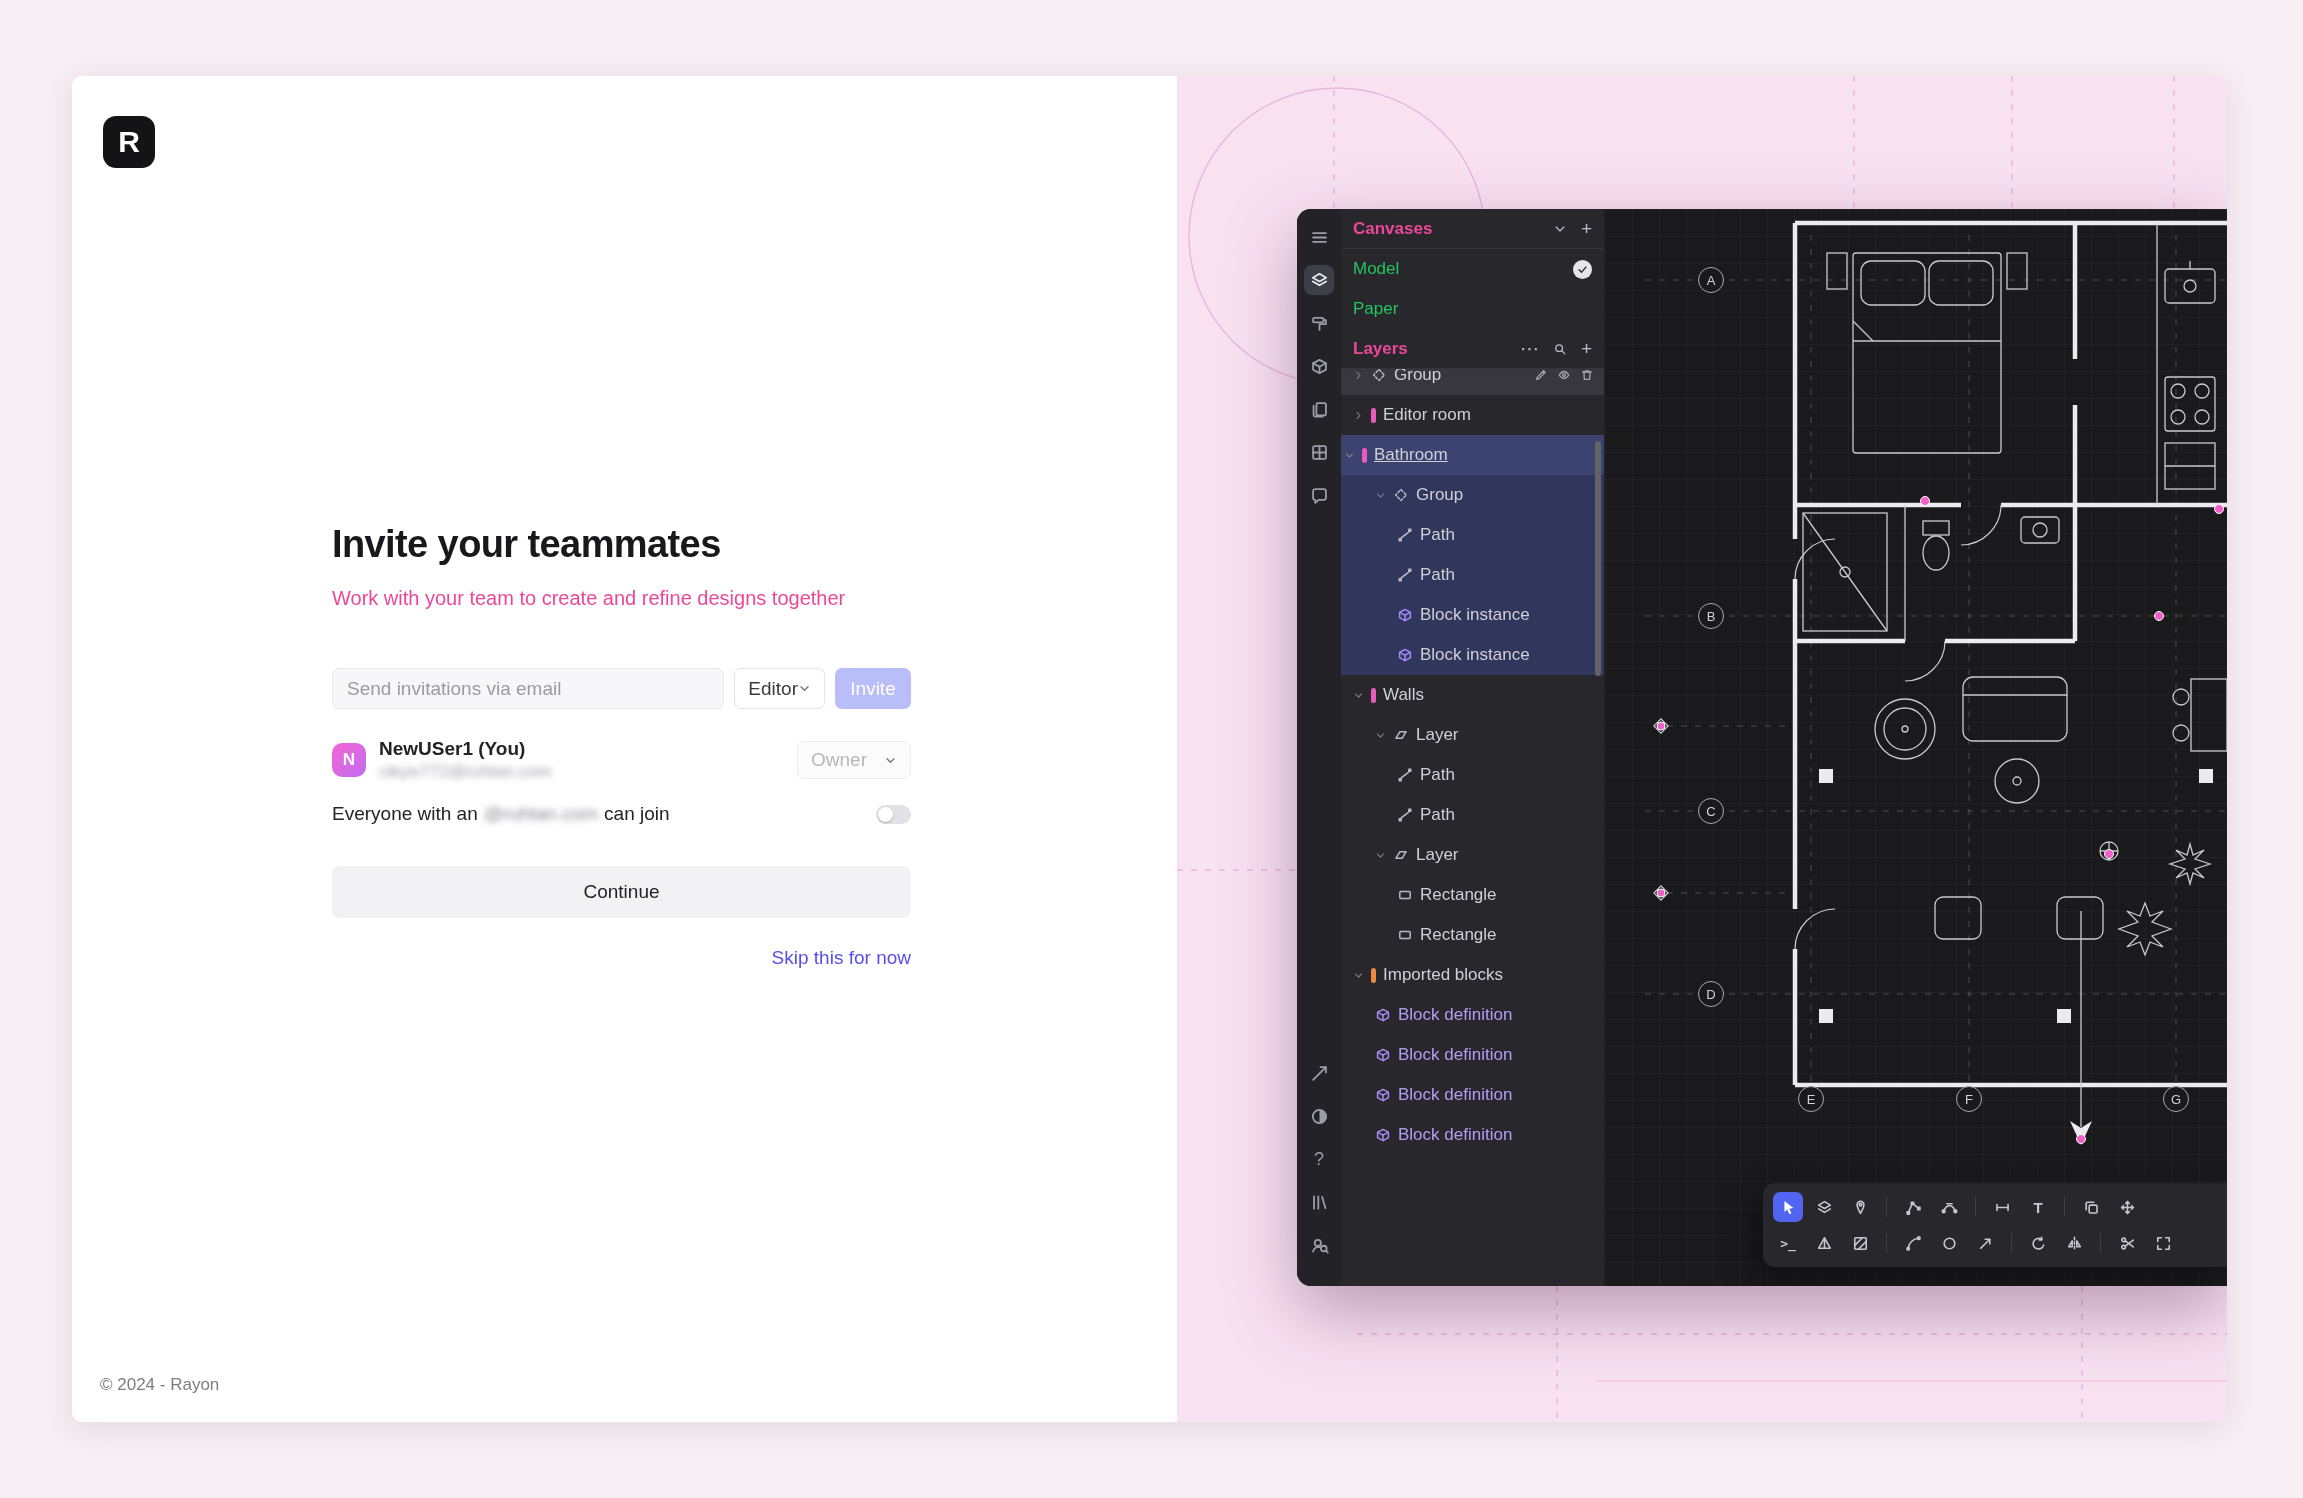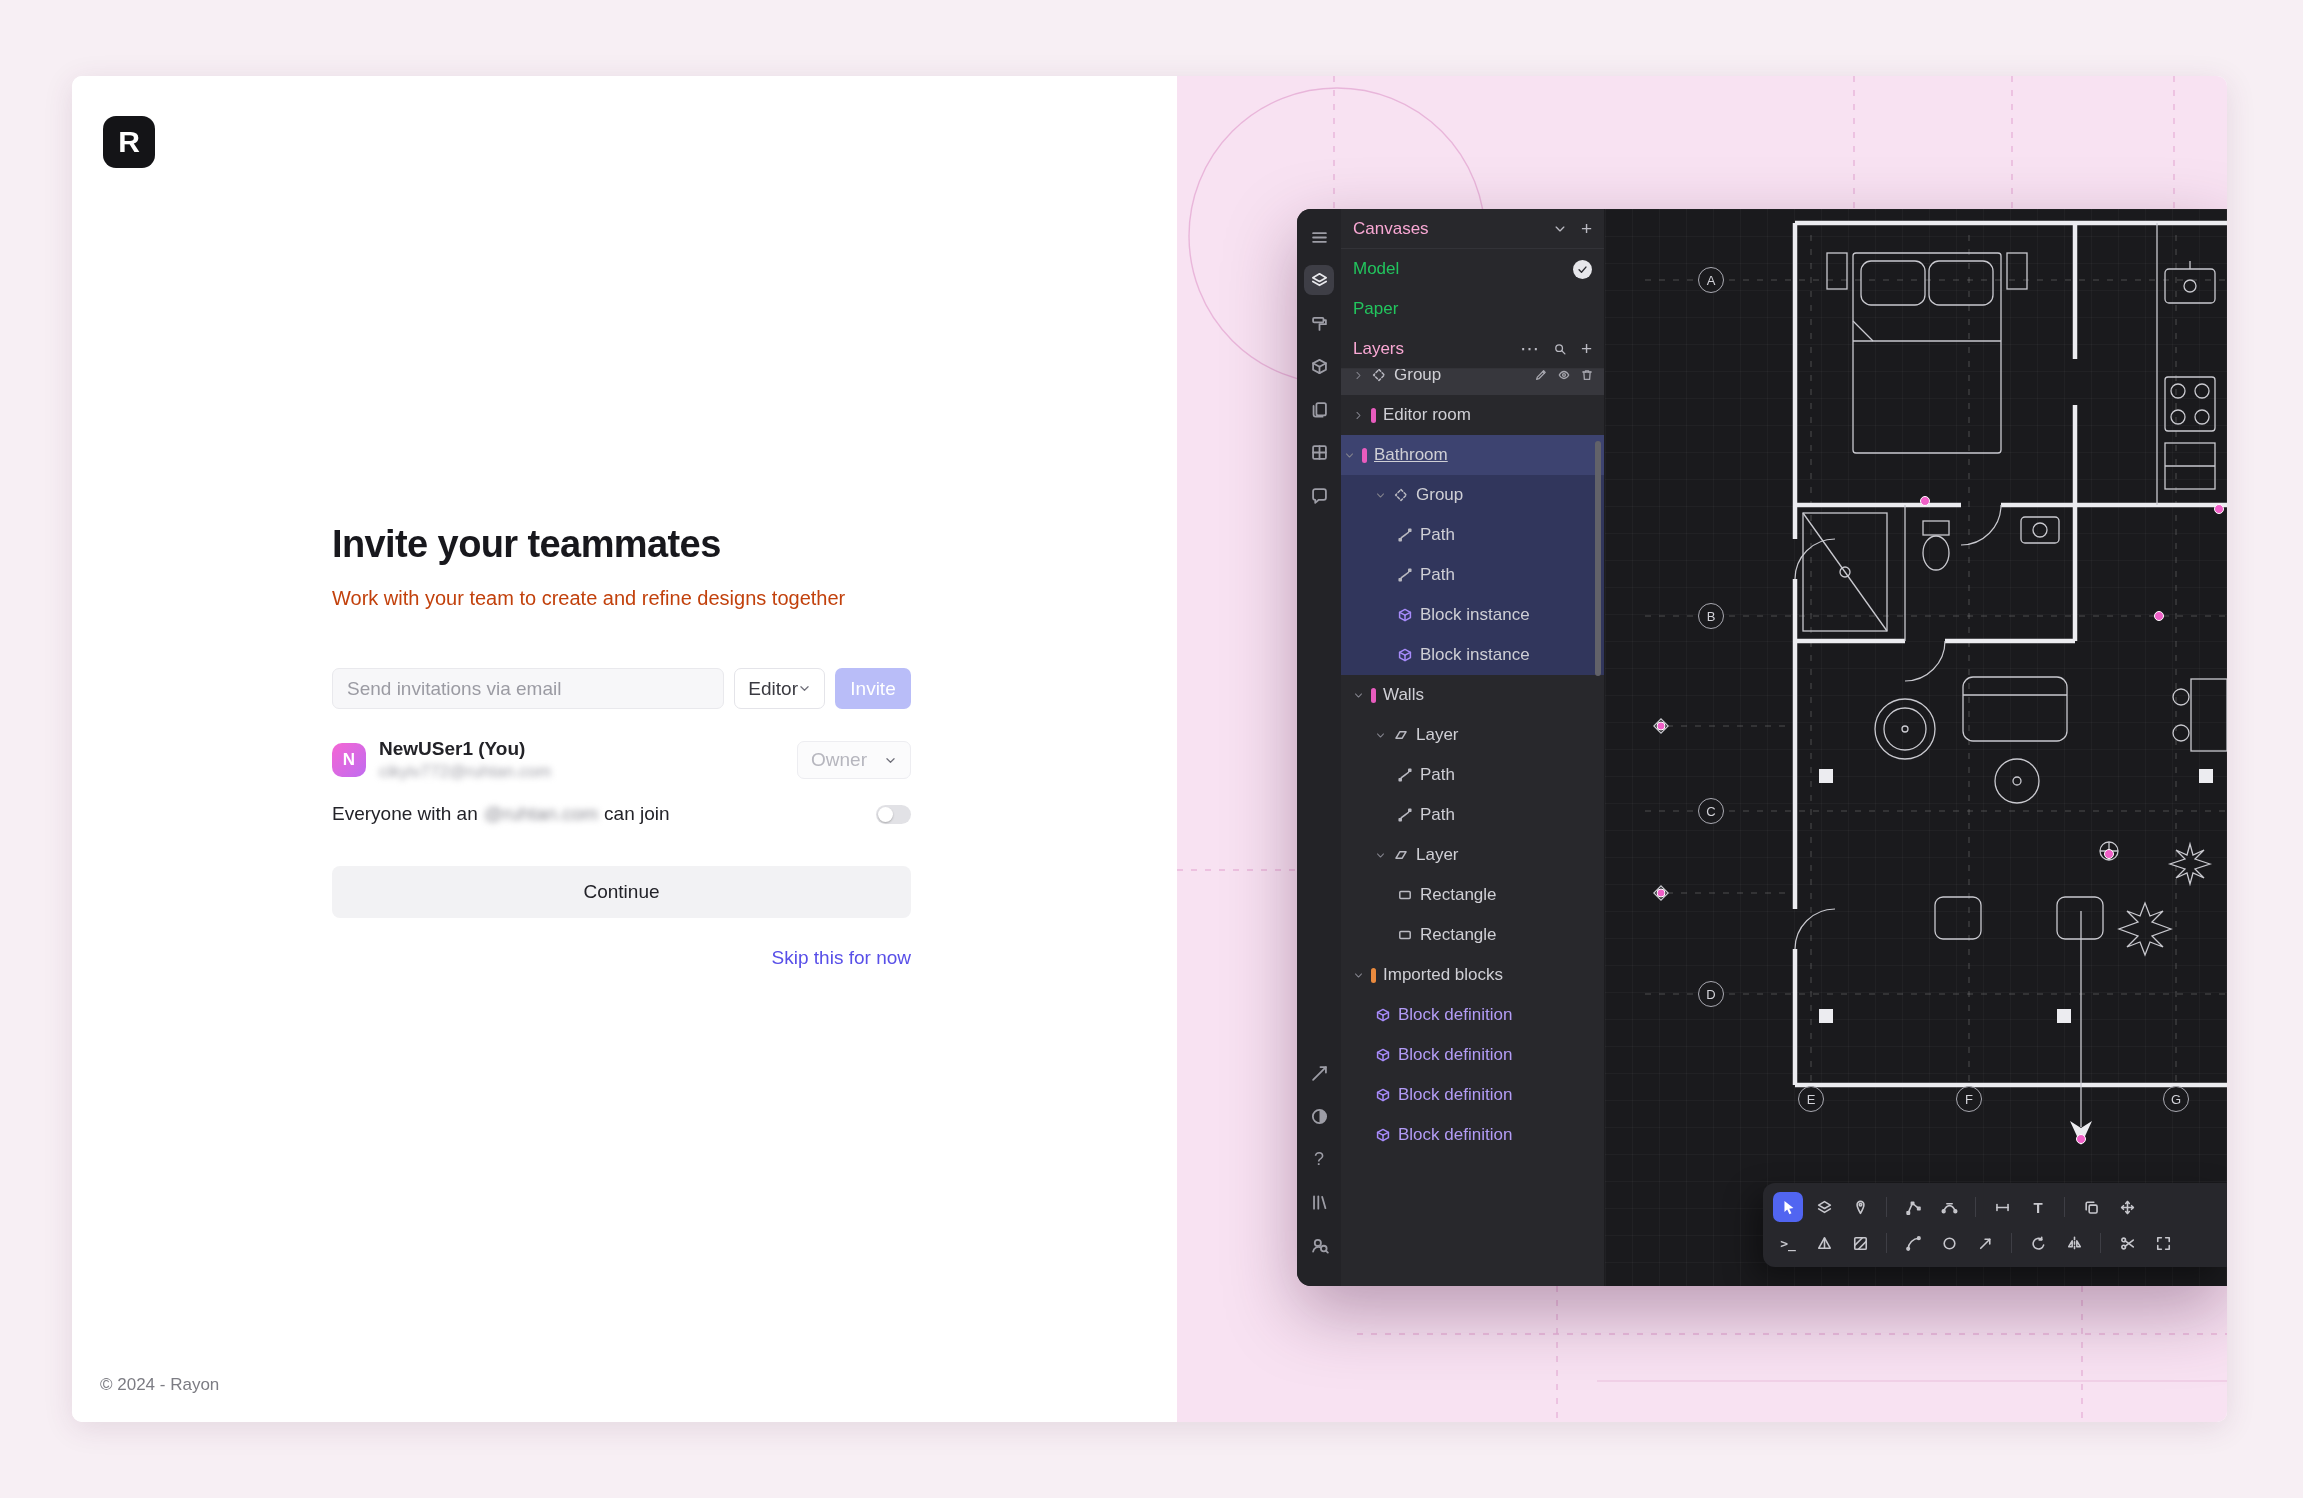--- a/index.html
+++ b/index.html
@@ -7,21 +7,21 @@
   body{background:#f7eff4;font-family:"Liberation Sans",sans-serif;position:relative;overflow:hidden;
        --accent:#5165f1;--sel-h:#3d4370;--sel-c:#31365c;--pink:#e85cbe;--orange:#ea8a3e;--purple:#a78bfa;--link:#584fe8}
   .win{position:absolute;left:72px;top:76px;width:2155px;height:1346px;border-radius:10px;overflow:hidden;
        display:flex;background:#fff;box-shadow:0 6px 30px rgba(90,40,80,.12)}
   
   .left{width:1105px;height:100%;background:#fff;position:relative;flex:none}
   .logo{position:absolute;left:31px;top:40px;width:52px;height:52px;background:#141417;border-radius:13px;
         color:#fff;display:flex;align-items:center;justify-content:center;font-size:30px;font-weight:700}
   .invite{position:absolute;left:260px;top:447px;width:579px}
   .title{font-size:38px;font-weight:700;color:#18181d;letter-spacing:-.6px}
-  .subtitle{margin-top:21px;font-size:20px;color:#c2410c}
+  .subtitle{margin-top:21px;font-size:20px;color:#ec4899}
   .form-row{display:flex;gap:10px;margin-top:58px}
   .email-input{flex:1;height:41px;border:1px solid #e9e9ed;background:#f7f7f9;border-radius:7px;padding:0 14px;
         font-size:19px;color:#26262b;font-family:inherit;outline:none}
   .email-input::placeholder{color:#9b9ba3}
   .select{height:41px;border:1px solid #e4e4e9;background:#fff;border-radius:7px;display:flex;align-items:center;
         padding:0 13px;font-size:19px;color:#3a3a41;cursor:pointer}
   .select .icon{color:#70707a}.select .icon svg{width:13px;height:13px}
   .btn-invite{width:76px;height:41px;border-radius:7px;background:#b9bdf8;color:#fff;font-size:19px;
         display:flex;align-items:center;justify-content:center;cursor:pointer}
   .member{display:flex;align-items:center;margin-top:29px}
@@ -49,21 +49,21 @@
         border-radius:14px 0 0 14px;display:flex;overflow:hidden;box-shadow:0 26px 70px rgba(70,20,60,.35)}
   .strip{width:44px;flex:none;background:#232327;display:flex;flex-direction:column;align-items:center;padding:13px 0}
   .strip .grow{flex:1}
   .strip-btn{width:30px;height:30px;margin-bottom:13px;display:flex;align-items:center;justify-content:center;
         color:#9d9da6;cursor:pointer;border-radius:8px;font-size:18px}
   .strip-btn svg{width:19px;height:19px}
   .strip-btn.active{background:#3e3e46;color:#e8e8ec}
   .panels{width:264px;flex:none;background:#28282c;border-right:1px solid #1d1d20;position:relative;
         display:flex;flex-direction:column}
   .phead{height:40px;flex:none;display:flex;align-items:center;padding:0 12px;border-bottom:1px solid #333338}
-  .phead .t{font-size:17px;font-weight:400;color:#f9a8d4}
+  .phead .t{font-size:17px;font-weight:700;color:#ec4899}
   .hic{margin-left:auto;display:flex;gap:14px;align-items:center;color:#b9b9c1}
   .hic .icon{cursor:pointer;display:flex;align-items:center}
   .hic .icon svg{width:14px;height:14px}
   .hic .txt{font-size:19px;line-height:1}
   .prow{height:40px;flex:none;display:flex;align-items:center;padding:0 12px;font-size:17px;color:#22c55e;cursor:pointer}
   .check{margin-left:auto;width:19px;height:19px;border-radius:50%;background:#e6e6ea;color:#2b2b30;
         display:flex;align-items:center;justify-content:center}
   .check svg{width:11px;height:11px}
   .lrows{flex:1;overflow:hidden}
   .lrow{height:40px;display:flex;align-items:center;gap:7px;font-size:17px;color:#cfcfd5;cursor:pointer}

